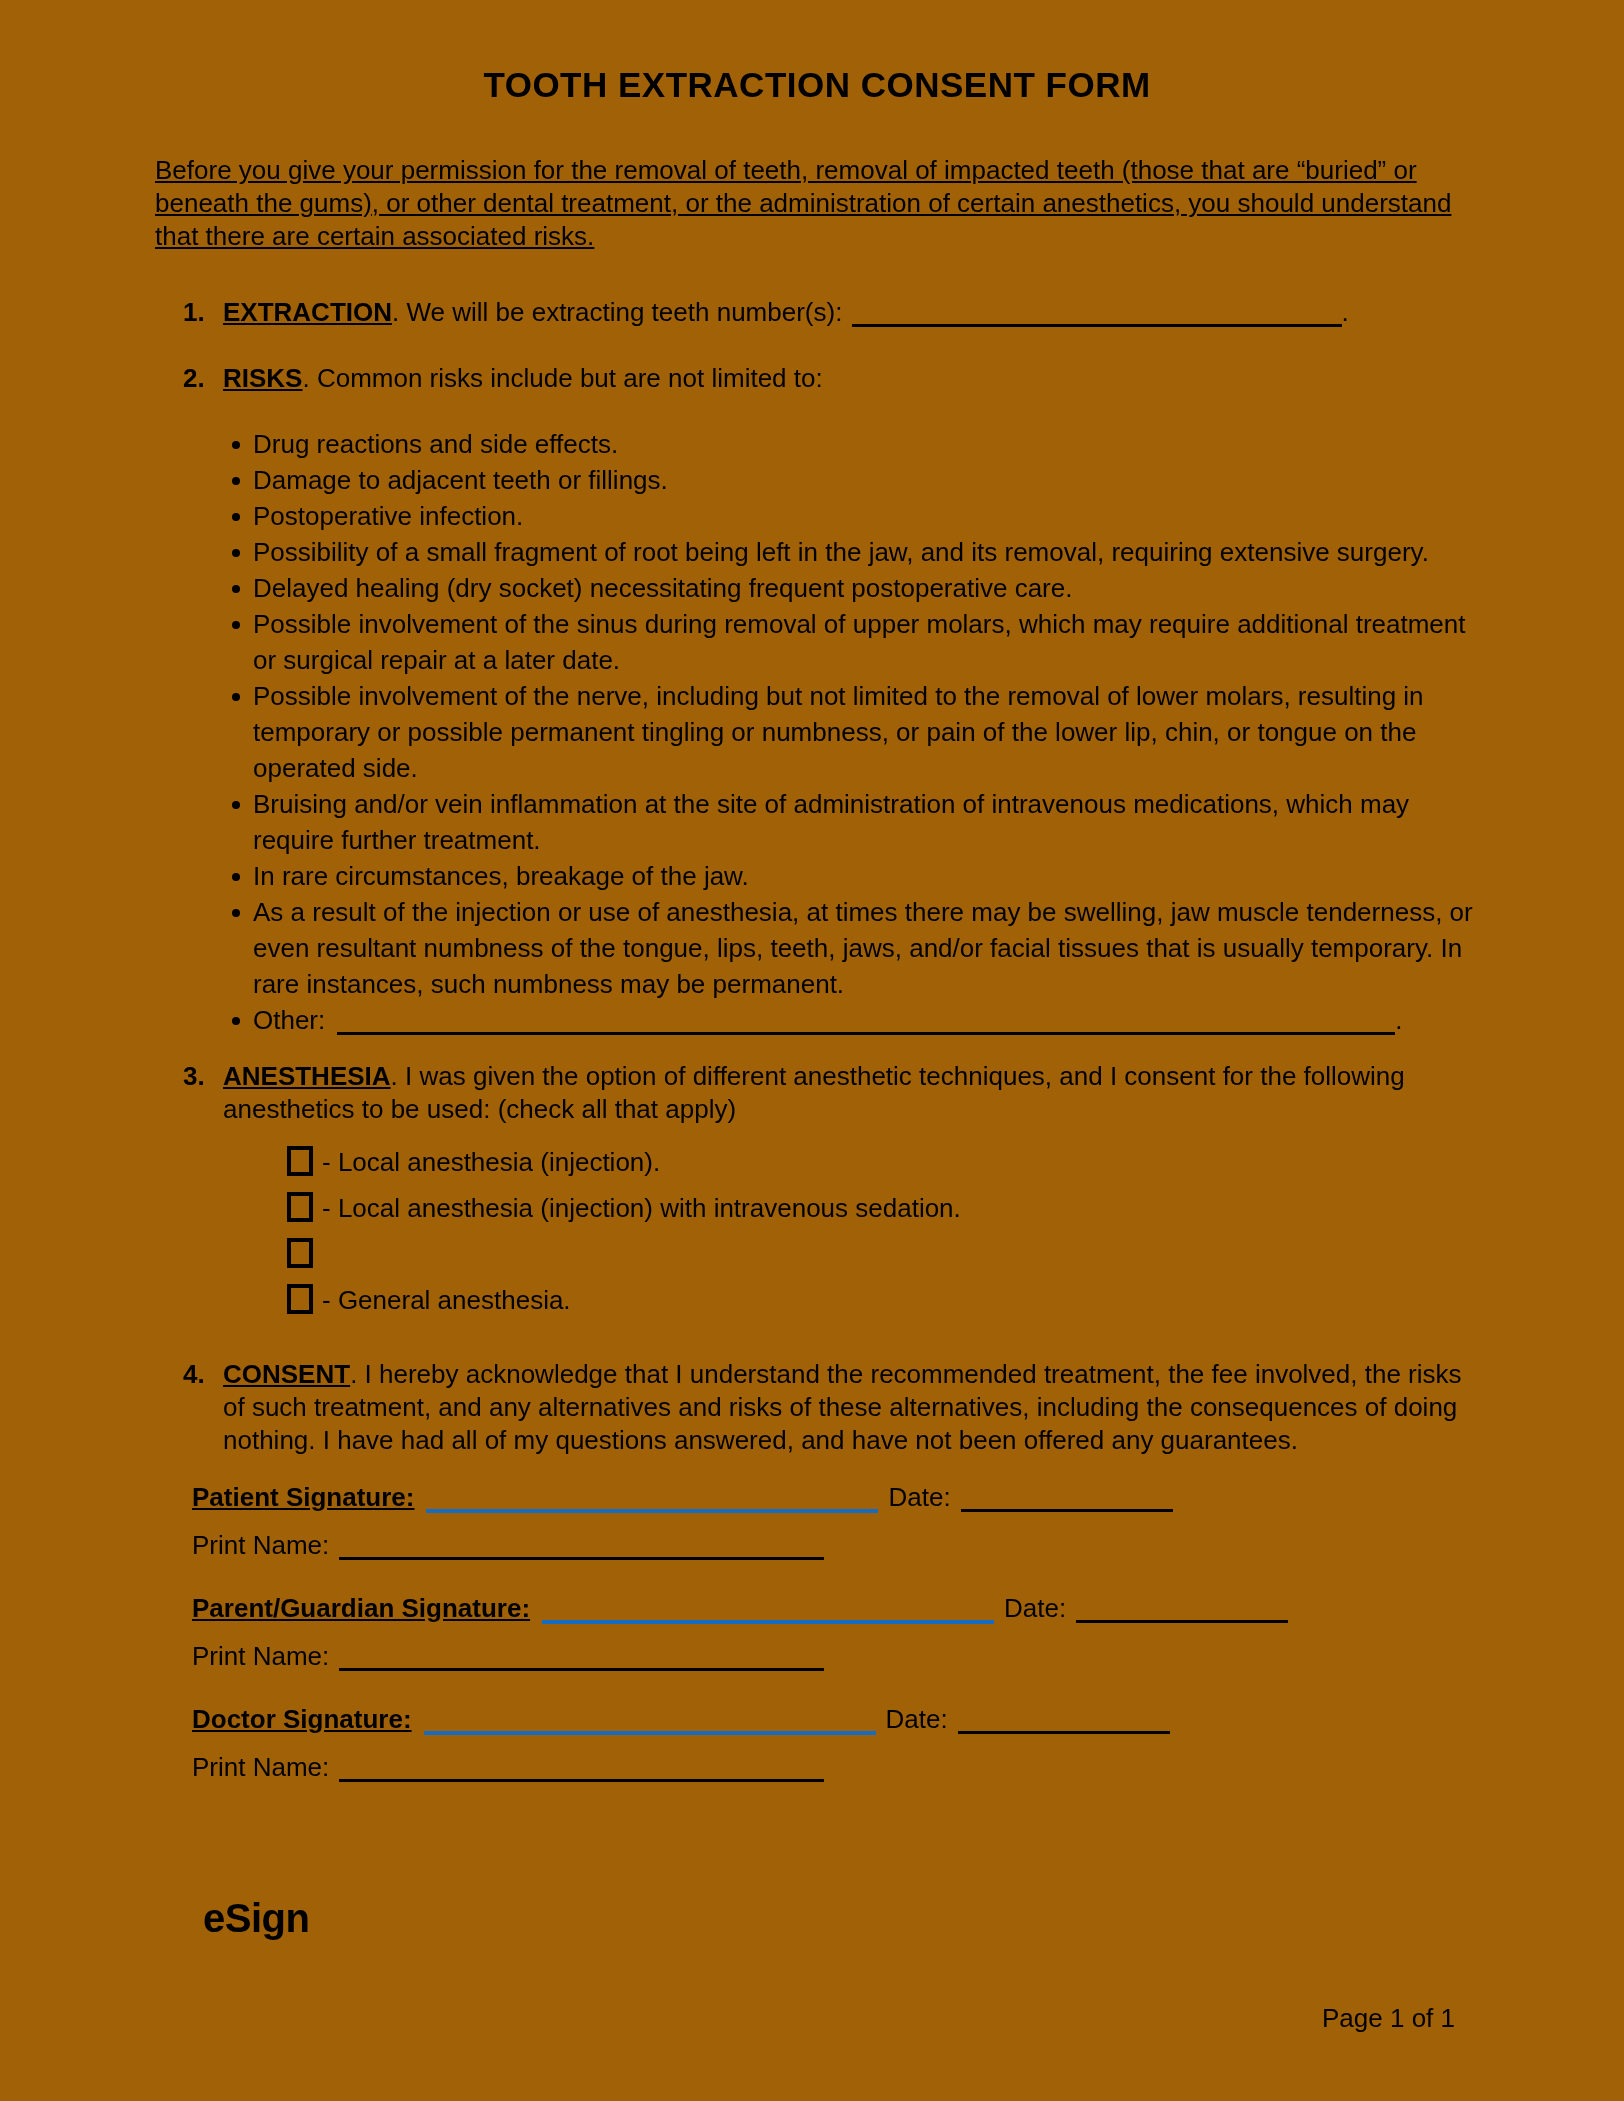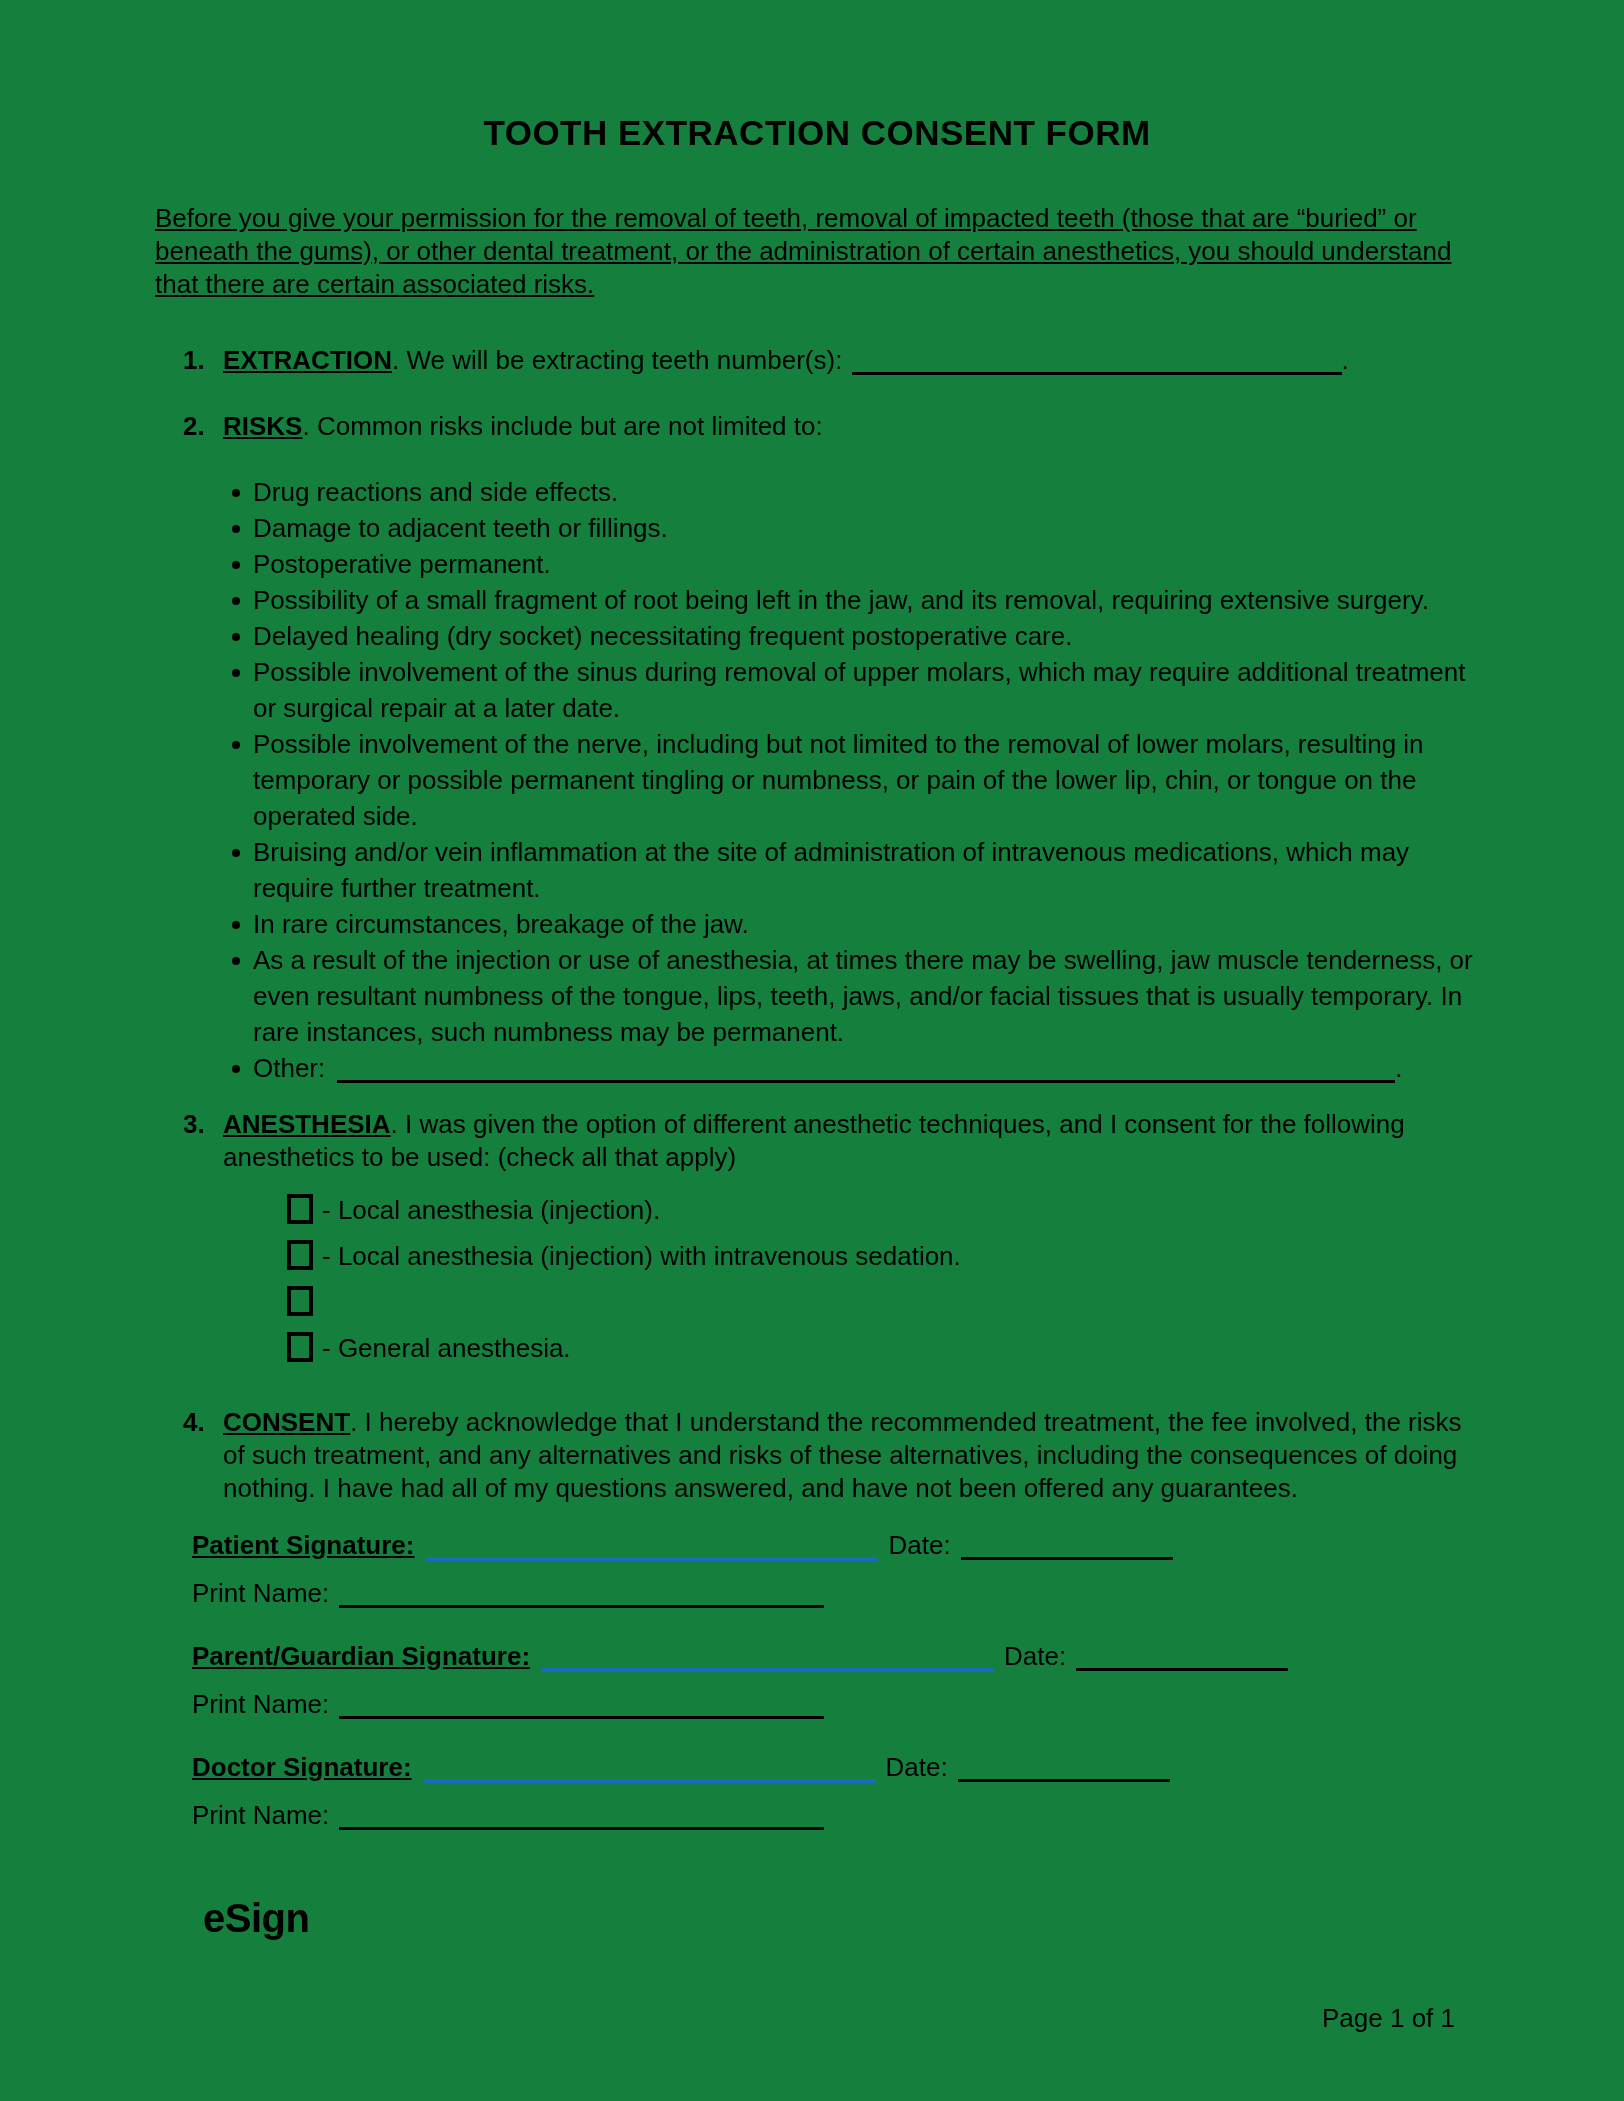--- a/index.html
+++ b/index.html
@@ -1,24 +1,24 @@
 <!DOCTYPE html>
 <html><head>
 <meta charset="utf-8">
 <style>
   * { margin:0; padding:0; box-sizing:border-box; }
   html,body { background:#ffffff; }
   .page {
     position:relative;
     width:1624px; height:2101px;
-    background:#15803d;
+    background:#a16207;
     color:#000;
     font-family:"Liberation Sans", sans-serif;
     font-size:26px; line-height:33px;
-    padding:112px 145px 0 155px;
+    padding:64px 145px 0 155px;
     overflow:hidden;
   }
   .title {
     text-align:center;
     font-size:35px; line-height:42px;
     font-weight:bold;
     letter-spacing:.5px;
   }
   .intro { margin-top:48px; width:1324px;text-decoration:underline; }
   .b { font-weight:bold;text-decoration:underline; }
@@ -71,21 +71,21 @@
     <div class="sec-body"><span class="b">EXTRACTION</span><span>. We will be extracting teeth number(s): </span><span class="blank blank-teeth"></span><span>.</span></div>
   </div>
 
   <div class="sec sec-risks">
     <span class="sec-num">2.</span>
     <div class="sec-body">
       <div><span class="b">RISKS</span><span>. Common risks include but are not limited to:</span></div>
       <ul class="bullets">
         <li class="bullet-item">Drug reactions and side effects.</li>
           <li class="bullet-item">Damage to adjacent teeth or fillings.</li>
-          <li class="bullet-item">Postoperative permanent.</li>
+          <li class="bullet-item">Postoperative infection.</li>
           <li class="bullet-item">Possibility of a small fragment of root being left in the jaw, and its removal, requiring extensive surgery.</li>
           <li class="bullet-item">Delayed healing (dry socket) necessitating frequent postoperative care.</li>
           <li class="bullet-item">Possible involvement of the sinus during removal of upper molars, which may require additional treatment or surgical repair at a later date.</li>
           <li class="bullet-item">Possible involvement of the nerve, including but not limited to the removal of lower molars, resulting in temporary or possible permanent tingling or numbness, or pain of the lower lip, chin, or tongue on the operated side.</li>
           <li class="bullet-item">Bruising and/or vein inflammation at the site of administration of intravenous medications, which may require further treatment.</li>
           <li class="bullet-item">In rare circumstances, breakage of the jaw.</li>
           <li class="bullet-item">As a result of the injection or use of anesthesia, at times there may be swelling, jaw muscle tenderness, or even resultant numbness of the tongue, lips, teeth, jaws, and/or facial tissues that is usually temporary. In rare instances, such numbness may be permanent.</li>
           <li class="bullet-item" id="other-li"><span>Other:</span><span class="blank blank-other"></span><span>.</span></li>
       </ul>
     </div>

